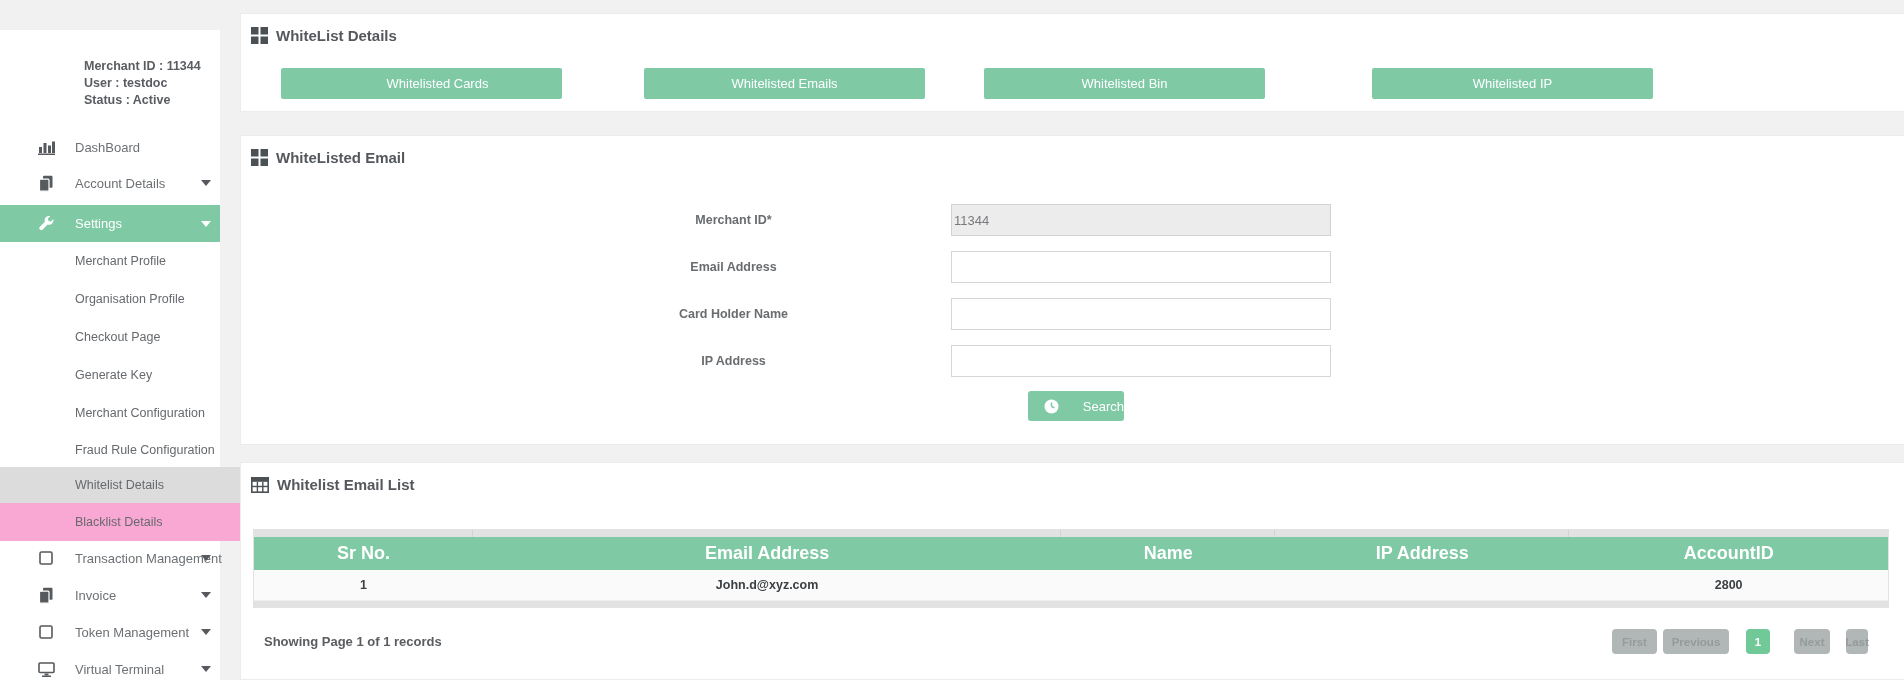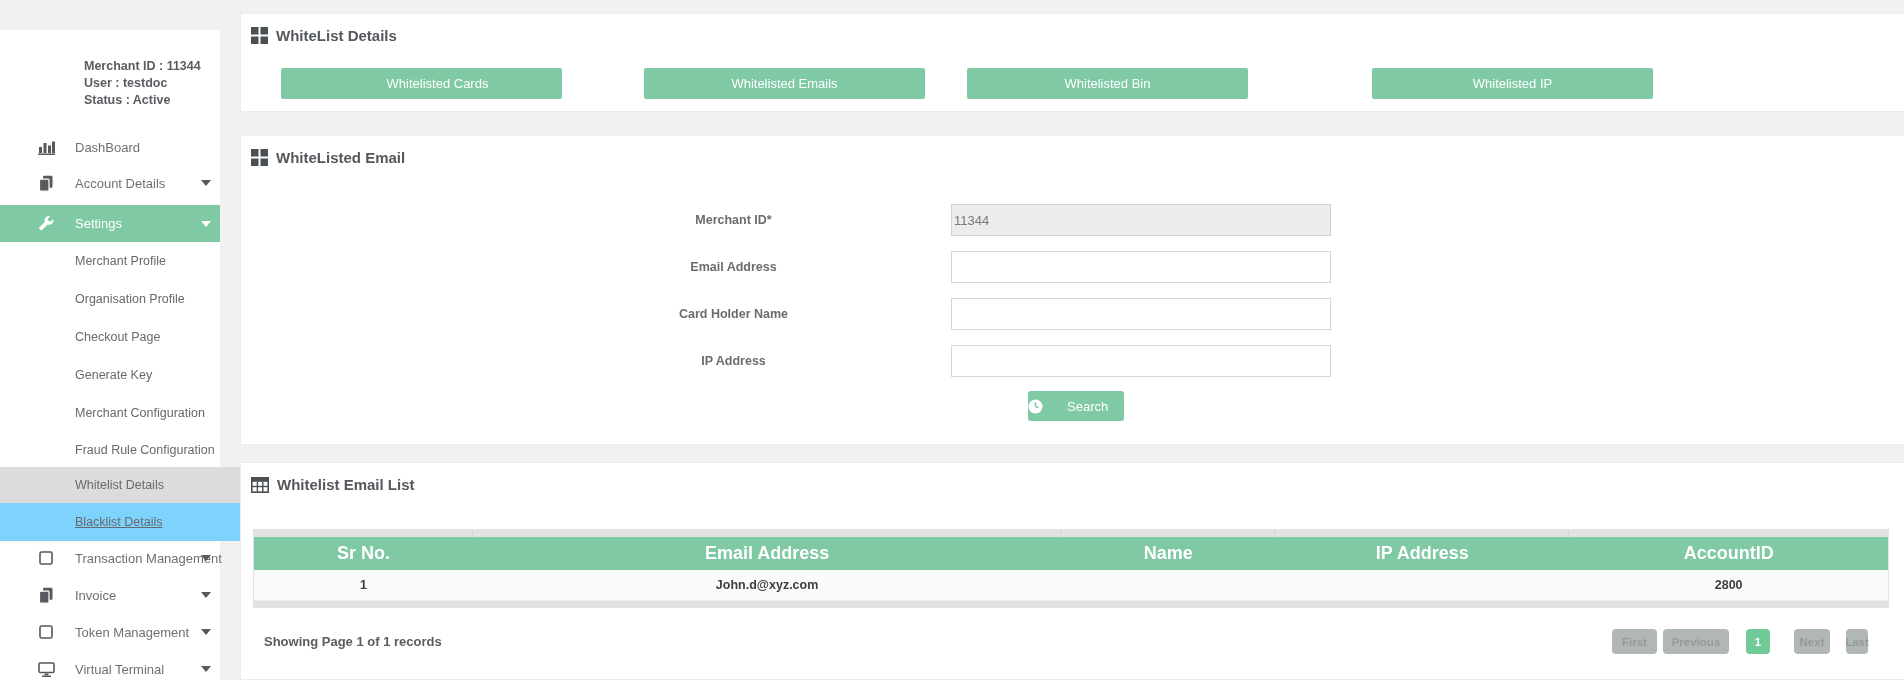--- a/index.html
+++ b/index.html
@@ -30,21 +30,21 @@
   }
   .nav-item .nav-icon { position:absolute; left:36px; top:50%; transform:translateY(-50%); width:20px; height:18px; display:flex; align-items:center; justify-content:center; }
   .nav-item .caret { position:absolute; right:9px; top:50%; transform:translateY(-50%); width:10px; height:6px; }
   .nav-item.active { background:#7fc9a5; color:#ffffff; }
   .sub-item {
     position:absolute; left:0; width:262px; height:37px;
     display:flex; align-items:center; padding-left:75px;
     font-size:12.5px; color:#66696d; cursor:pointer; white-space:nowrap;
   }
   .sub-item.selected { background:#dcdcdc; }
-  .sub-item.shaded { background:#7dd3fc;text-decoration:underline; }
+  .sub-item.shaded { background:#f9a8d4; }
 
   
   .panel {
     position:absolute; left:240px; right:0;
     background:#ffffff; border:1px solid #ececec; border-right:none;
   }
   .panel-1 { top:13px;  height:99px;  }
   .panel-2 { top:135px; height:310px; }
   .panel-3 { top:462px; height:218px; }
   .panel-title {
@@ -55,21 +55,21 @@
 
   
   .wl-btn {
     position:absolute; top:54px; height:31px; width:281px;
     background:#7fc9a5; color:#ffffff; font-size:13px;
     border:none; border-radius:2px; cursor:pointer;
     font-family:"Liberation Sans", sans-serif;
     display:flex; align-items:center; justify-content:center;
   }
   .wl-btn.b0 { left:40px;padding-left:32px; }   .wl-btn.b1 { left:403px; }
-  .wl-btn.b2 { left:726px; }  .wl-btn.b3 { left:1131px; }
+  .wl-btn.b2 { left:743px; }  .wl-btn.b3 { left:1131px; }
 
   
   .form-row { position:absolute; left:0; width:100%; height:32px; }
   .form-row.f0 { top:68px; }  .form-row.f1 { top:115px; }
   .form-row.f2 { top:162px; } .form-row.f3 { top:209px; }
   .form-label {
     position:absolute; left:320px; width:345px; height:32px;
     line-height:32px; text-align:center;
     font-size:12.5px; font-weight:bold; color:#696d70; white-space:nowrap;
   }
@@ -77,21 +77,21 @@
     position:absolute; left:710px; width:380px; height:32px;
     border:1px solid #d6d6d6; background:#ffffff;
     font-family:"Liberation Sans", sans-serif; font-size:13px; color:#55595c;
     padding:0 2px; outline:none;
   }
   .form-input:disabled { background:#ececec; border-color:#d2d2d2; color:#77797c; }
   .search-btn {
     position:absolute; left:787px; top:255px; width:96px; height:30px;
     background:#7fc9a5; color:#ffffff; border:none; border-radius:3px;
     font-family:"Liberation Sans", sans-serif; font-size:13px; cursor:pointer;
-    display:flex; align-items:center; justify-content:flex-start; gap:24px;
+    display:flex; align-items:center; justify-content:flex-end; gap:24px;
   }
 
   
   .table-wrap { position:absolute; left:12px; right:15px; top:66px; border:1px solid #e3e3e3; }
   .t-strip  { display:flex; height:7px; background:#e2e2e2; }
   .t-strip-b{ height:6px; background:#e2e2e2; }
   .t-strip .sc { border-right:1px solid #d2d2d2; }
   .t-strip .sc:last-child { border-right:none; }
   .t-head { display:flex; height:33px; background:#7fc9a5; }
   .t-head .tc {

